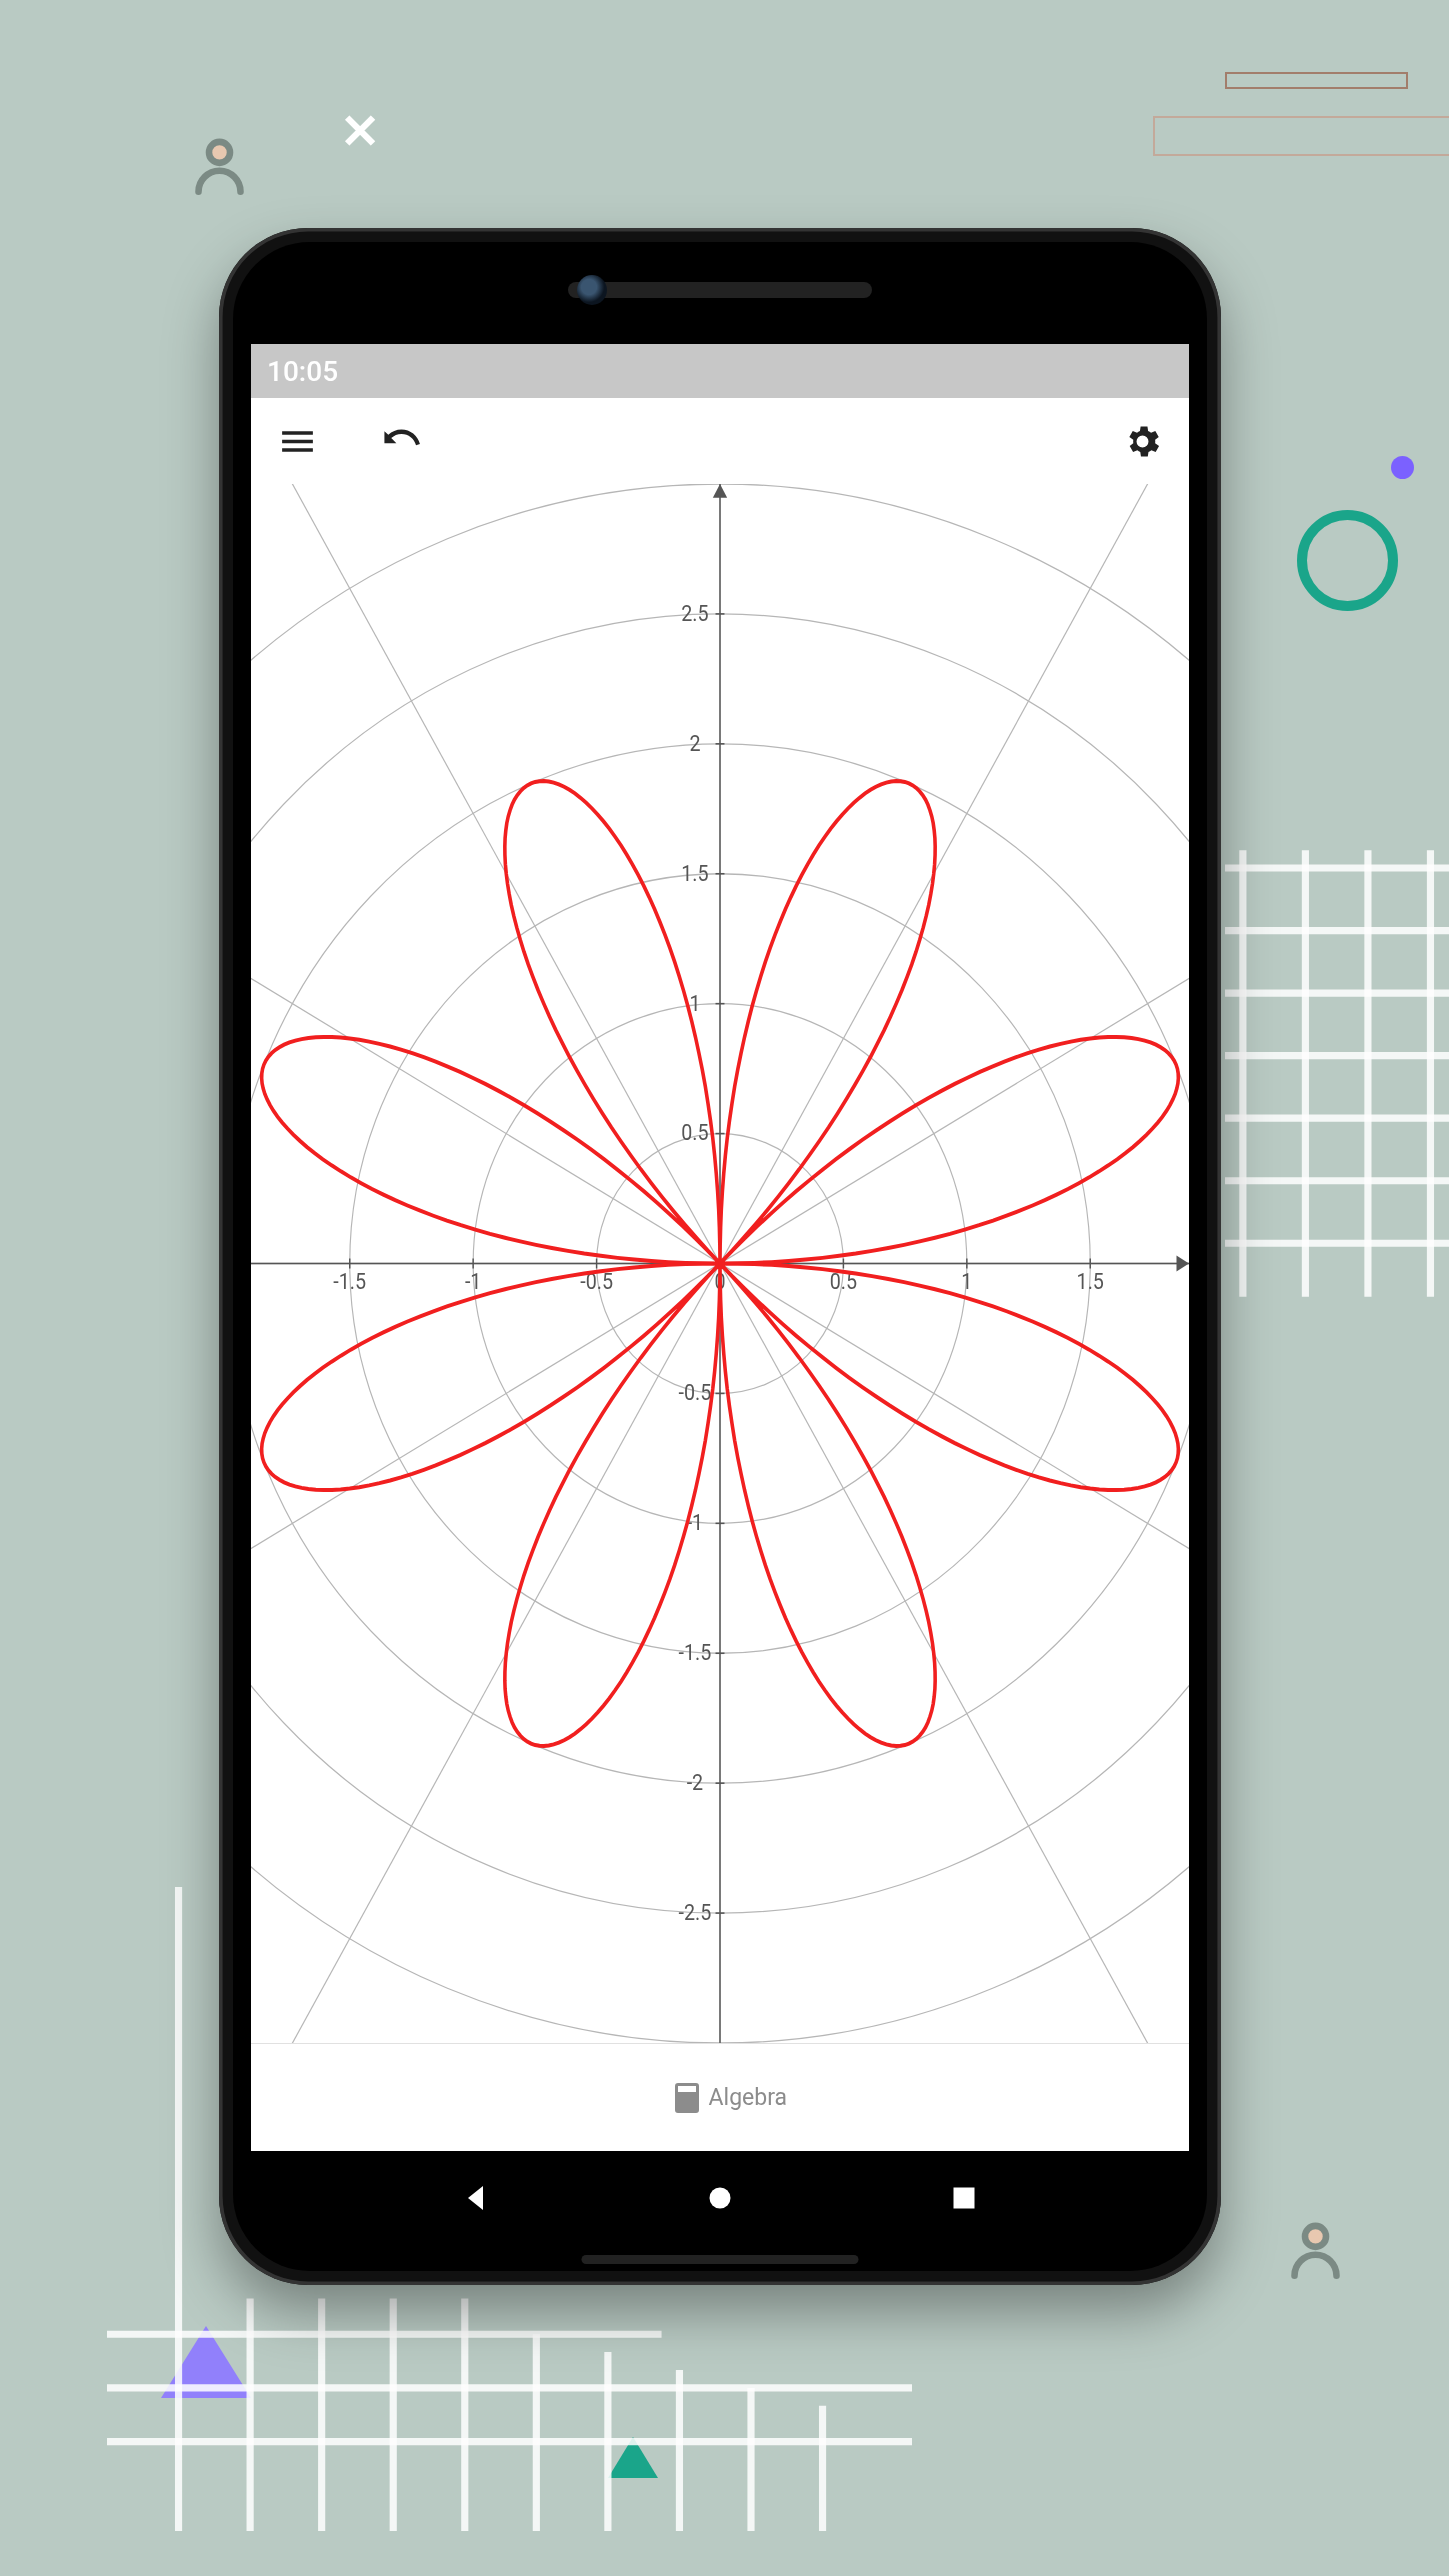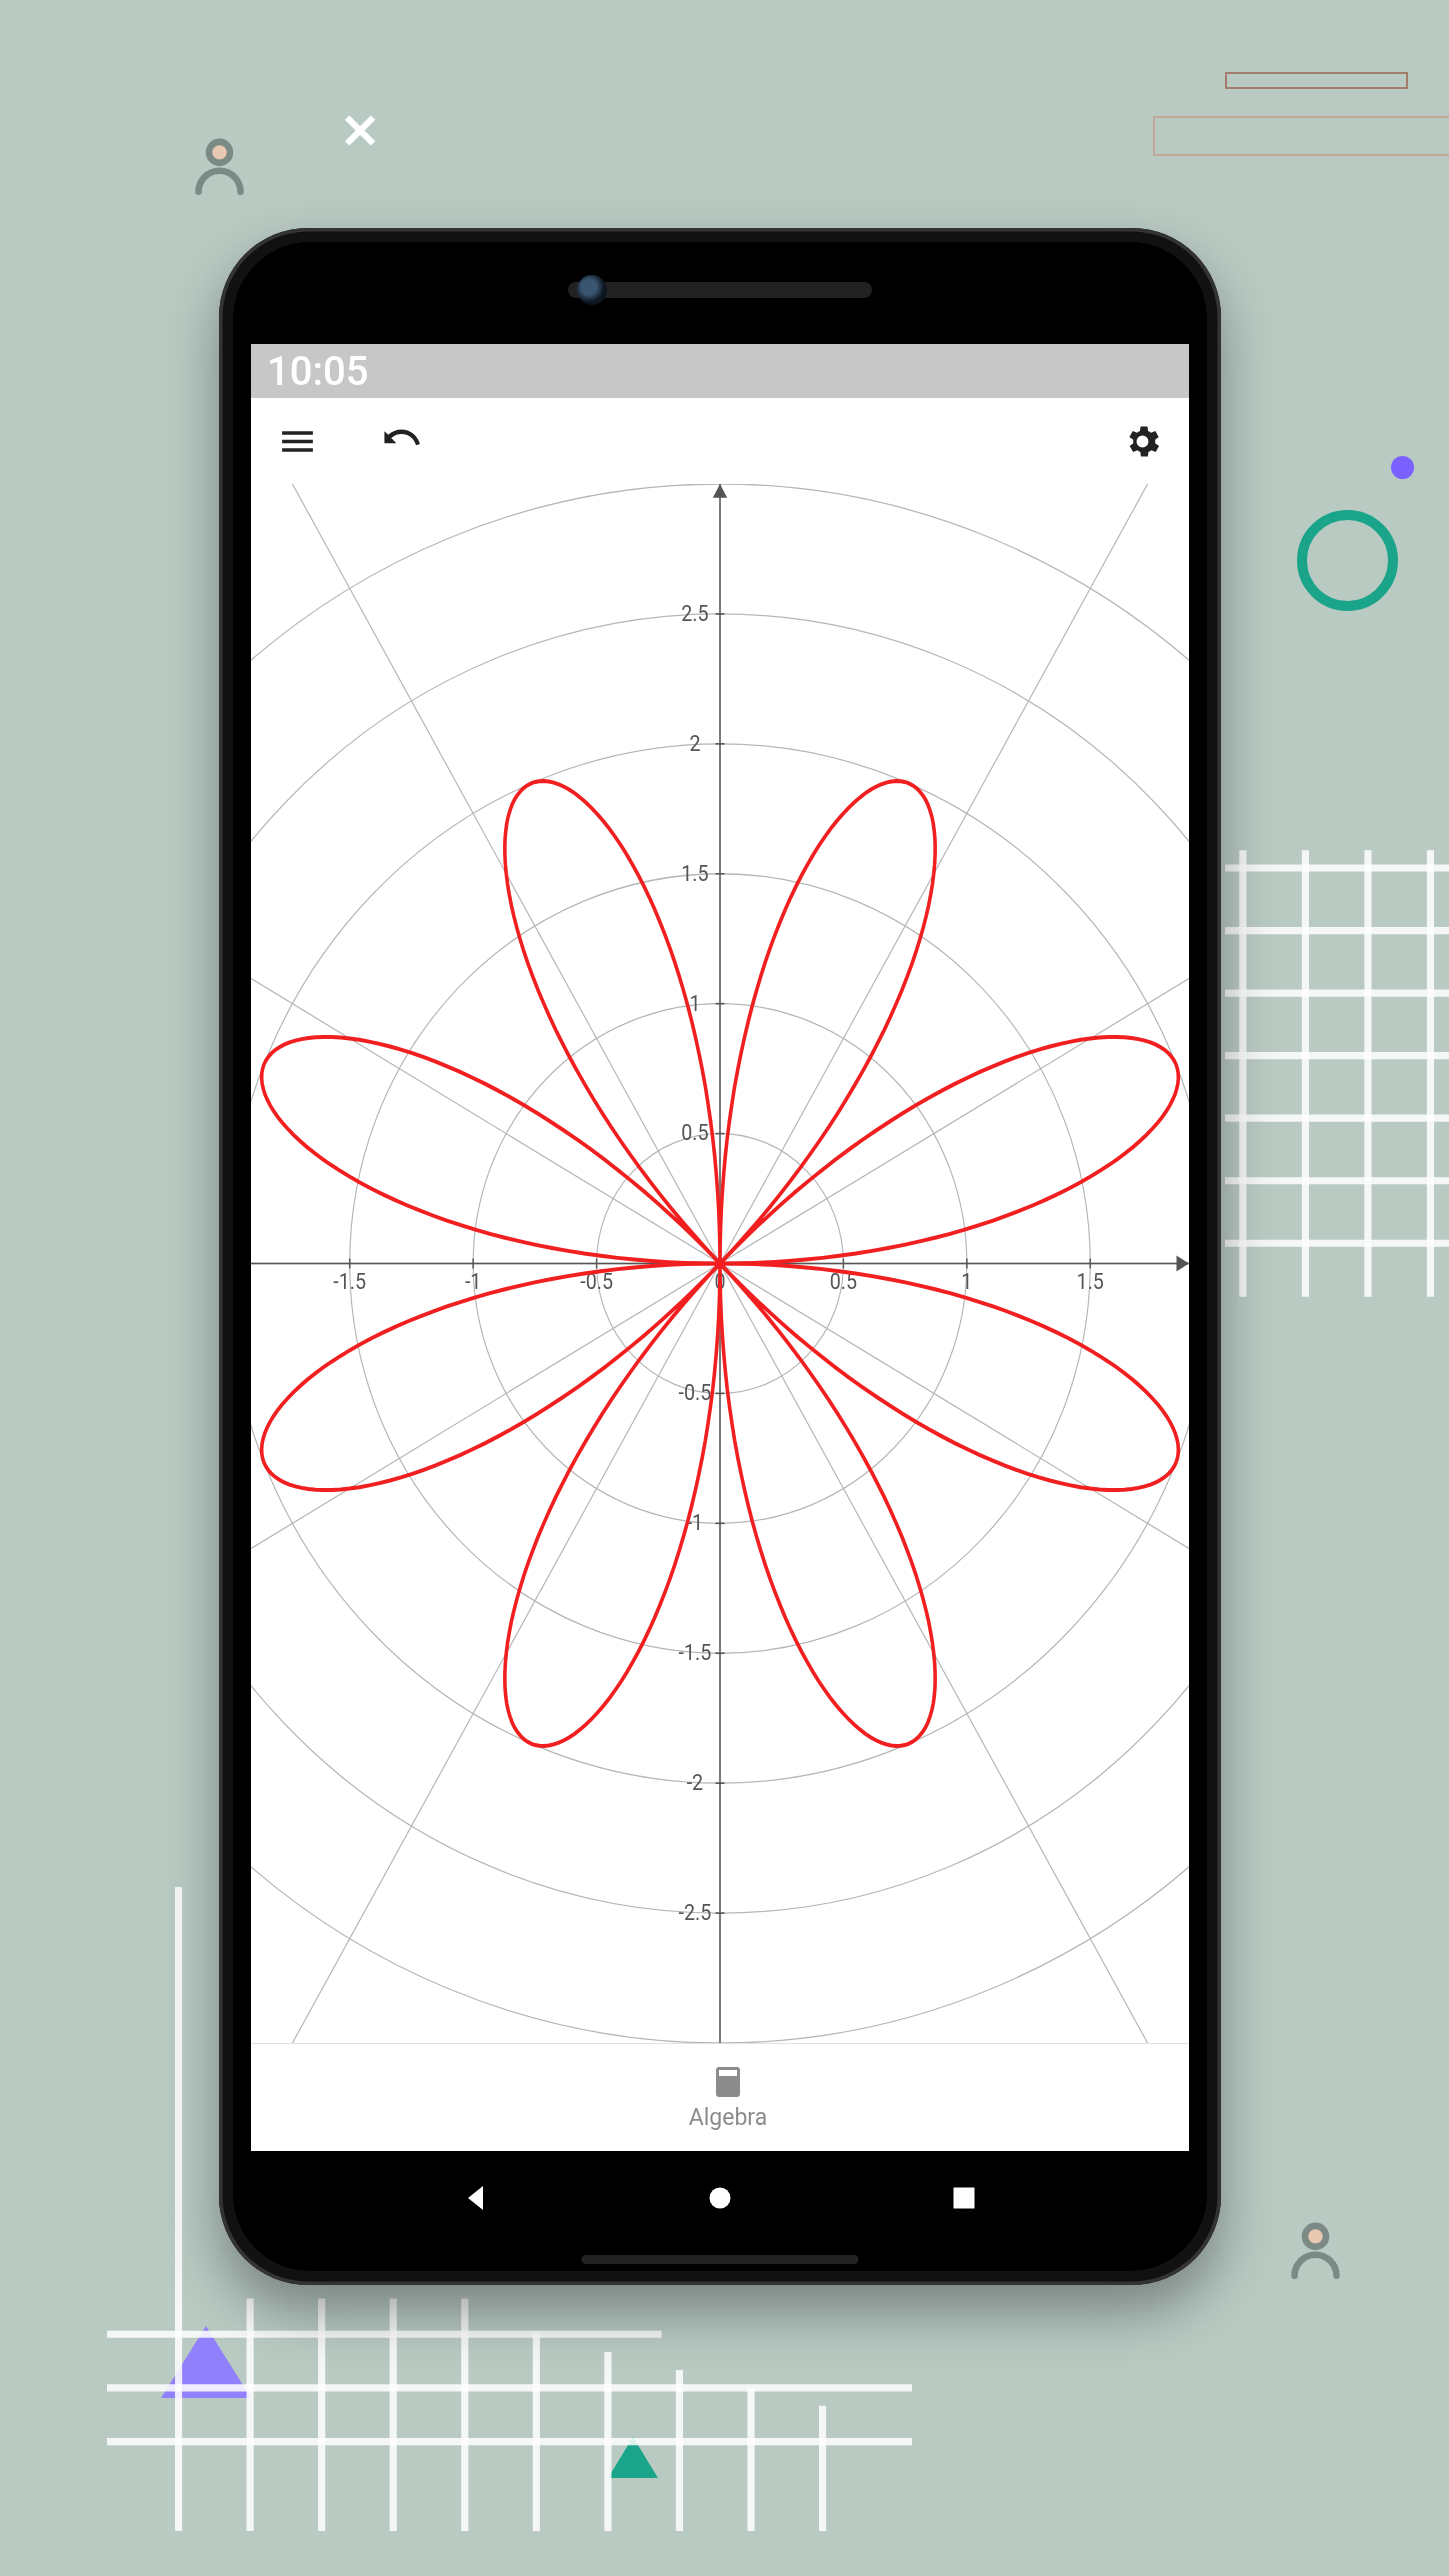--- a/index.html
+++ b/index.html
@@ -61,21 +61,21 @@
   }
   
   .statusbar {
     height: 54px;
     background: #c7c7c7;
     display: flex;
     align-items: center;
     justify-content: space-between;
     padding: 0 16px;
     color: #fff;
-    font-size: 40px;
+    font-size: 28px;
     font-weight: 500;
   }
   .statusbar .right { display:flex; gap:9px; align-items:center;}
   .statusbar .right svg{ fill:#fff;}
   
   .appbar {
     height: 86px;
     display: flex;
     align-items: center;
     padding: 0 21.5px;
@@ -102,21 +102,21 @@
 
   
   .bottomnav {
     height: 107px;
     display:flex;
     border-top:0.9px solid #e1e1e1;
     background:#fff;
   }
   .bottomnav .item{
     flex:1;
-    display:flex;flex-direction:column;align-items:center;justify-content:center;
+    display:flex;flex-direction:row;align-items:center;justify-content:center;
     gap:3.6px;
     color:#8c8c8c;
     font-size:23px;
     padding-left:16px;
   }
   .bottomnav .item svg{ width:36px; height:36px; fill:#8c8c8c; }
 
   
   .sysnav {
     position:absolute; left:32px; right:32px; bottom:41px; height:89px;

